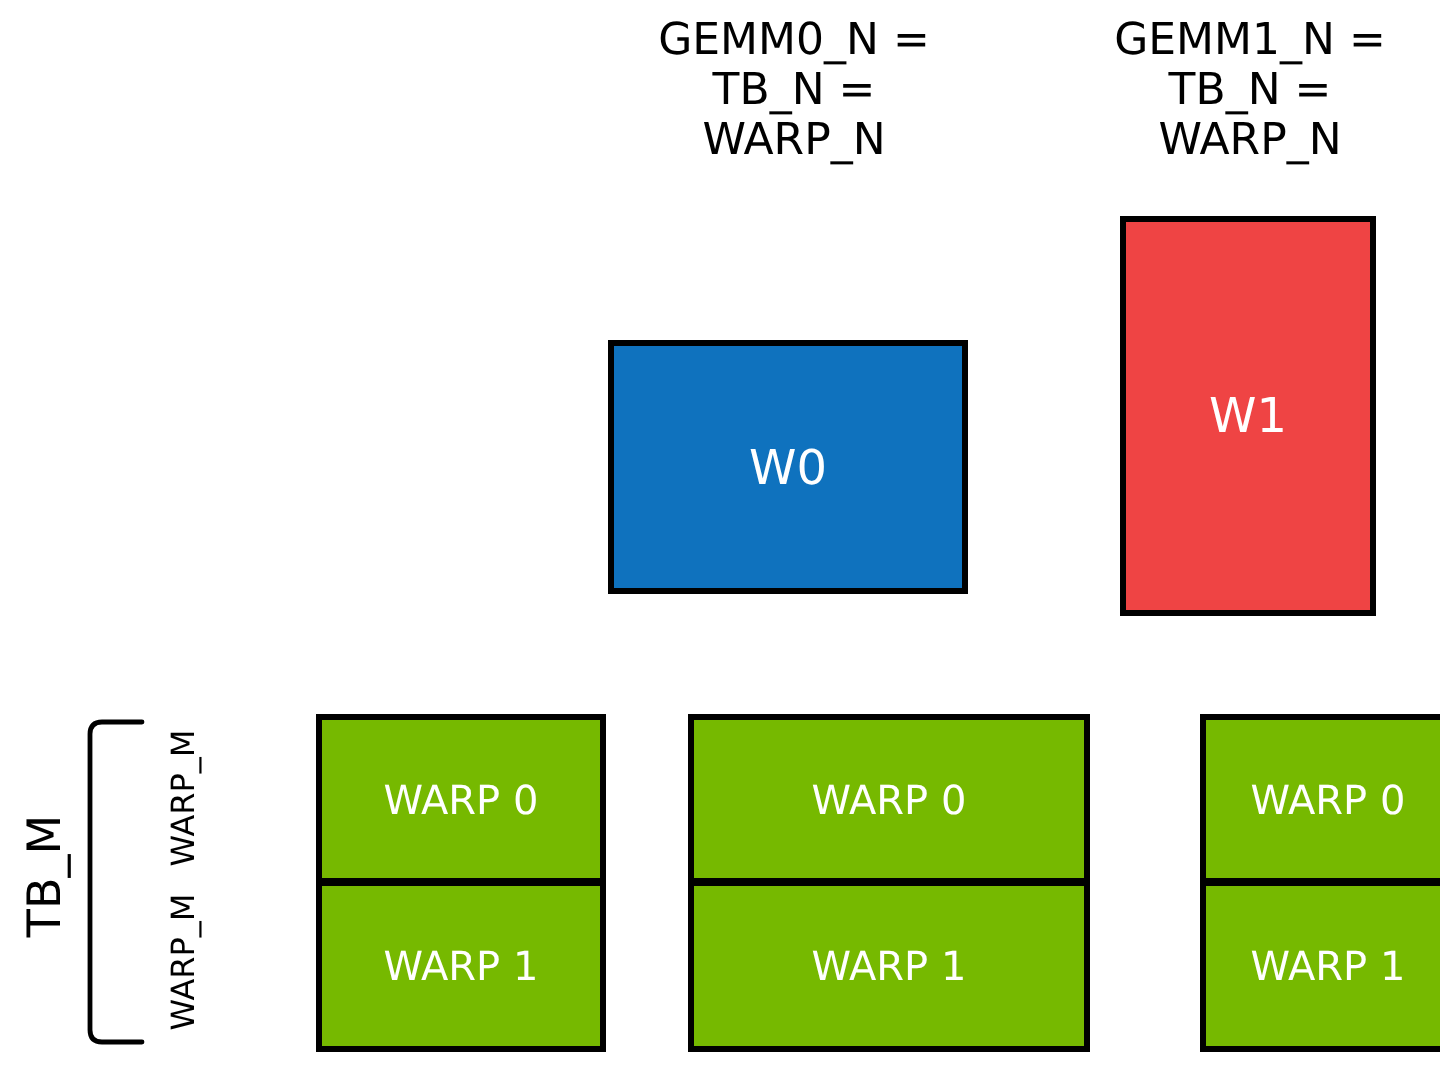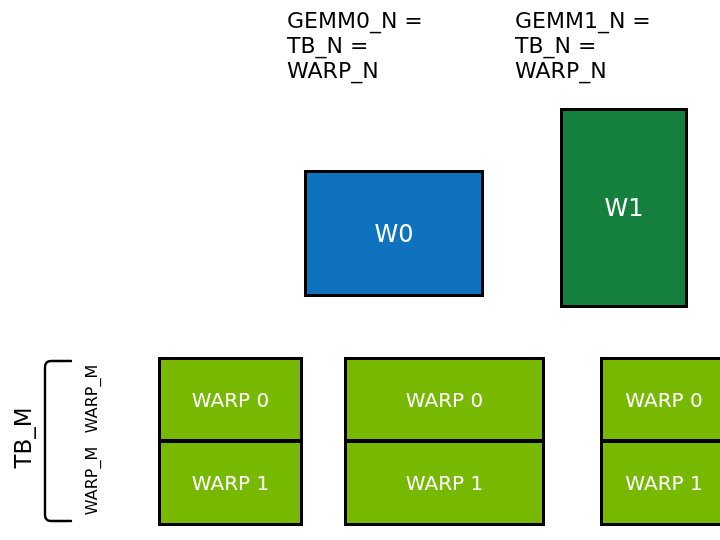--- a/index.html
+++ b/index.html
@@ -14,21 +14,21 @@
     height: 540px;
     background: #ffffff;
     overflow: hidden;
   }
 
   
   .top-label {
     position: absolute;
     top: 8px;
     width: 220px;
-    text-align: left;
+    text-align: center;
     font-size: 22px;
     line-height: 25px;
     color: #000000;
     white-space: pre-line;
     letter-spacing: 0px;
   }
   .top-label.gemm0 { left: 287px; }  
   .top-label.gemm1 { left: 515px; }  
 
   
@@ -102,21 +102,21 @@
   <div class="top-label gemm0">GEMM0_N =
 TB_N =
 WARP_N</div>
   <div class="top-label gemm1">GEMM1_N =
 TB_N =
 WARP_N</div>
 
   <div class="blue-box w0" style="background-color: rgb(15, 114, 190);">
     <span>W0</span>
   </div>
-  <div class="blue-box w1" style="background-color: #15803d;">
+  <div class="blue-box w1" style="background-color: #ef4444;">
     <span>W1</span>
   </div>
 
   <svg class="bracket-svg" viewBox="0 0 36 168" xmlns="http://www.w3.org/2000/svg">
     <path d="M31,5 L11,5 Q5,5 5,11 L5,159 Q5,165 11,165 L31,165"></path>
   </svg>
   <div class="rot-label tbm">TB_M</div>
   <div class="rot-label warpm-0">WARP_M</div>
   <div class="rot-label warpm-1">WARP_M</div>
 

